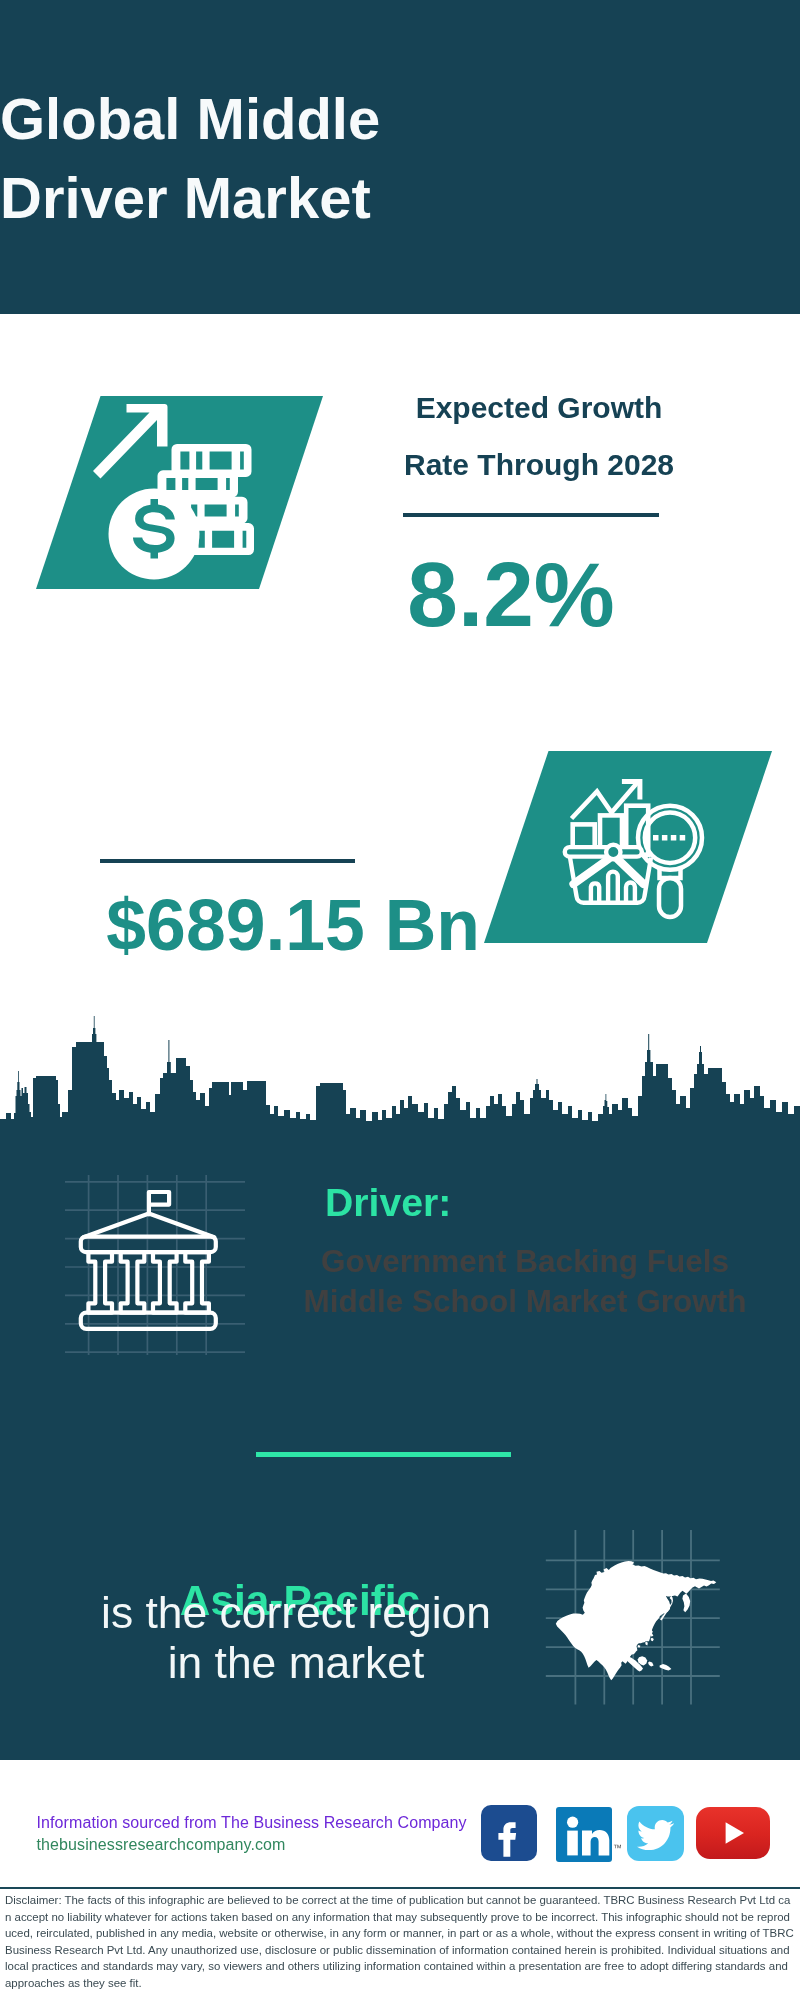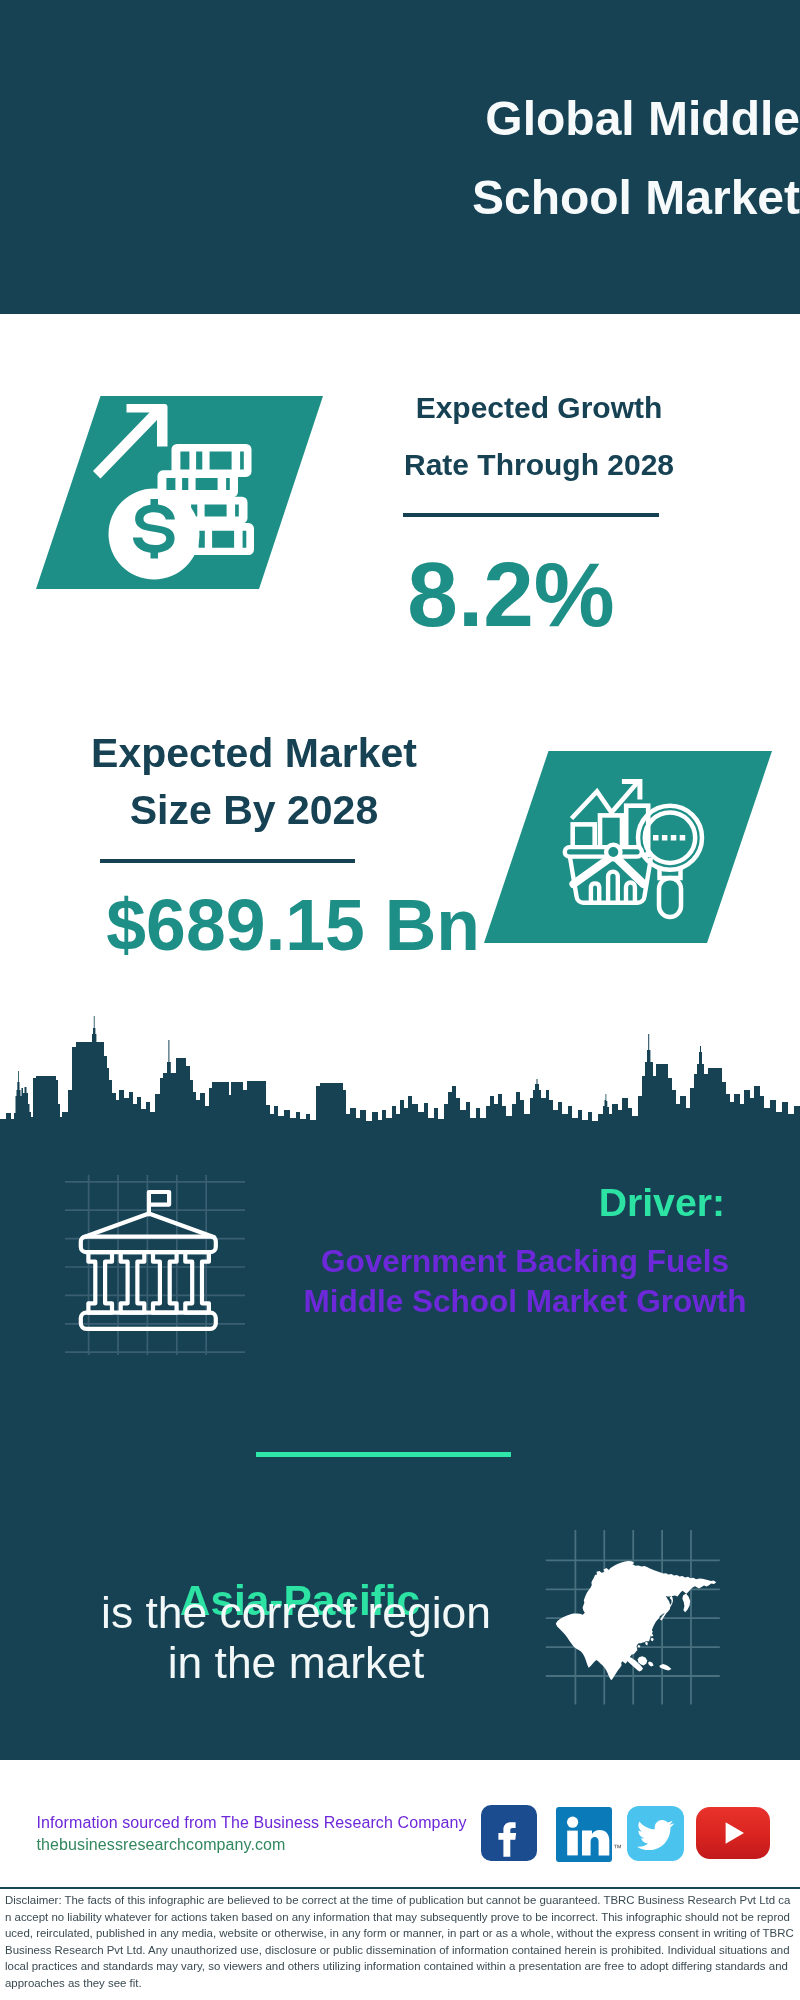--- a/index.html
+++ b/index.html
@@ -1,22 +1,22 @@
 <!DOCTYPE html>
 <html><head>
 <meta charset="utf-8">
 <style>
   html,body{margin:0;padding:0;}
   body{width:800px;height:2000px;background:#ffffff;font-family:"Liberation Sans",sans-serif;overflow:hidden;}
   .page{position:relative;width:800px;height:2000px;background:#fff;}
 
   
   .header{position:absolute;left:0;top:0;width:800px;height:314px;background:#164254;}
-  .header-title{position:absolute;left:0;top:79px;width:800px;text-align:right;color:#f7fafb;
-                font-size:48px;font-weight:bold;line-height:79px;}
+  .header-title{position:absolute;left:0;top:79px;width:800px;text-align:left;color:#f7fafb;
+                font-size:58px;font-weight:bold;line-height:79px;}
 
   
   .tile{position:absolute;background:#1D8F87;}
   .tile.p1{left:36px;top:396px;width:287px;height:193px;
            clip-path:polygon(64.5px 0,287px 0,223px 193px,0 193px);}
   .tile-icon{position:absolute;}
 
   .stat1-title{position:absolute;left:339px;top:379px;width:400px;text-align:center;color:#164254;
                font-size:30px;font-weight:bold;line-height:57px;}
   .rule{position:absolute;height:4px;background:#164254;}
@@ -32,23 +32,23 @@
   .rule2{left:100px;top:859px;width:255px;}
   .stat2-value{position:absolute;left:28px;top:879px;width:452px;text-align:right;color:#1D8F87;
                font-size:71.5px;font-weight:bold;line-height:92px;}
 
   
   .lower{position:absolute;left:0;top:1000px;width:800px;height:780px;}
   .lower-fill{position:absolute;left:0;top:140px;width:800px;height:640px;background:#164254;}
   .skyline{position:absolute;}
 
   
-  .driver-label{position:absolute;left:325px;top:1181px;width:400px;text-align:right;color:#2CE3A4;
+  .driver-label{position:absolute;left:325px;top:1181px;width:400px;text-align:left;color:#2CE3A4;
                 font-size:39.2px;font-weight:bold;line-height:44px;}
-  .driver-text{position:absolute;left:295px;top:1242px;width:460px;text-align:center;color:#6d28d9;
+  .driver-text{position:absolute;left:295px;top:1242px;width:460px;text-align:center;color:#404040;
                font-size:31.5px;font-weight:bold;line-height:39.8px;}
   .rule-green{position:absolute;left:256px;top:1452px;width:255px;height:5px;background:#2EE6A8;}
 
   
   .region-name{position:absolute;left:100px;top:1578px;width:400px;text-align:center;color:#2CE3A4;
                font-size:42.4px;font-weight:bold;line-height:46px;}
   .region-text{position:absolute;left:66px;top:1588px;width:460px;text-align:center;color:#F2F7F8;
                font-size:44.4px;line-height:50px;}
 
   
@@ -68,21 +68,21 @@
   .tm{position:absolute;left:133px;top:40px;font-size:9px;line-height:9px;color:#555;}
 </style>
 </head>
 <body>
 
 <div class="page">
 
   <div class="header">
     <div class="header-title">
       <div>Global Middle</div>
-      <div>School Market</div>
+      <div>Driver Market</div>
     </div>
   </div>
 
   <div class="tile p1"></div>
   <svg class="tile-icon" style="left:90px;top:398px;width:172px;height:188px" viewBox="90 398 172 188" fill="none">
 
     <path d="M126.5 404 h38 a3 3 0 0 1 3 3 v39.5 h-10.5 v-26.5 l-56.5 58.5 -7.5 -7.5 56.5 -58.5 h-23 z" fill="#fff"></path>
     <path fill-rule="evenodd" fill="#fff" d="M177.0 443.9 h69.0 a5.5 5.5 0 0 1 5.5 5.5 v22.0 a5.5 5.5 0 0 1 -5.5 5.5 h-69.0 a5.5 5.5 0 0 1 -5.5 -5.5 v-22.0 a5.5 5.5 0 0 1 5.5 -5.5 z M180.4 451.59999999999997 h9.0 v18 h-9.0 z M196.1 451.59999999999997 h6.2 v18 h-6.2 z M209.6 451.59999999999997 h22.0 v18 h-22.0 z M240.1 451.59999999999997 h3.7 v18 h-3.7 z"></path>
     <path fill-rule="evenodd" fill="#fff" d="M163.0 470.3 h69.5 a5.5 5.5 0 0 1 5.5 5.5 v16.0 a5.5 5.5 0 0 1 -5.5 5.5 h-69.5 a5.5 5.5 0 0 1 -5.5 -5.5 v-16.0 a5.5 5.5 0 0 1 5.5 -5.5 z M166.4 478.0 h9.0 v12.0 h-9.0 z M182.1 478.0 h6.2 v12.0 h-6.2 z M195.6 478.0 h22.0 v12.0 h-22.0 z M226.1 478.0 h3.7 v12.0 h-3.7 z"></path>
     <path fill-rule="evenodd" fill="#fff" d="M172.0 496.7 h70.0 a5.5 5.5 0 0 1 5.5 5.5 v16.0 a5.5 5.5 0 0 1 -5.5 5.5 h-70.0 a5.5 5.5 0 0 1 -5.5 -5.5 v-16.0 a5.5 5.5 0 0 1 5.5 -5.5 z M175.4 504.4 h9.0 v12.0 h-9.0 z M191.1 504.4 h6.2 v12.0 h-6.2 z M204.6 504.4 h22.0 v12.0 h-22.0 z M235.1 504.4 h3.7 v12.0 h-3.7 z"></path>
@@ -128,24 +128,20 @@
       <rect x="564.8" y="847.1" width="77" height="9.5" rx="4.7" fill="#1D8F87" stroke="#fff" stroke-width="4.4"></rect>
       <path d="M570 857.5 L576.5 896.2 a7 7 0 0 0 7 6.5 h54 a7 7 0 0 0 7 -6.5 l6.5 -38.7" fill="none" stroke="#fff" stroke-width="4.4" stroke-linejoin="round"></path>
       <path d="M573.5 884 L608.5 859" fill="none" stroke="#fff" stroke-width="8.2" stroke-linecap="round"></path>
       <path d="M643.5 884 L617.5 859" fill="none" stroke="#fff" stroke-width="8.2" stroke-linecap="round"></path>
       <path d="M590.9 903.5 v-16.6 a4.2 4.2 0 0 1 8.3 0 v16.6" fill="none" stroke="#fff" stroke-width="4.4"></path>
       <path d="M608.1 903.5 v-27.0 a4.8 4.8 0 0 1 9.7 0 v27.0" fill="none" stroke="#fff" stroke-width="4.4"></path>
       <path d="M626.0 903.5 v-16.6 a4.4 4.4 0 0 1 8.9 0 v16.6" fill="none" stroke="#fff" stroke-width="4.4"></path>
       <circle cx="613.3" cy="852" r="7.2" fill="#1D8F87" stroke="#fff" stroke-width="4.4"></circle>
     </g>
   </svg>
-  <div class="stat2-title">
-    <div>Expected Market</div>
-    <div>Size By 2028</div>
-  </div>
   <div class="rule rule2"></div>
   <div class="stat2-value">$689.15 Bn</div>
 
   <div class="lower">
     <div class="lower-fill"></div>
     <svg class="skyline" viewBox="0 1010 800 145" preserveAspectRatio="none" style="left:0;top:10px;width:800px;height:145px">
       <path d="M0 1119 L6 1119 L6 1113 L11 1113 L11 1119 L14 1119 L14 1113 L15.5 1113 L15.5 1096 L16.5 1096 L16.5 1090 L17.3 1090 L17.3 1082 L18 1082 L18 1071 L18.8 1071 L18.8 1082 L19.5 1082 L19.5 1090 L20.5 1090 L20.5 1096 L21.5 1096 L21.5 1088 L23 1088 L23 1093 L24.5 1093 L24.5 1087 L26.5 1087 L26.5 1093 L28 1093 L28 1104 L29.5 1104 L29.5 1112 L31 1112 L31 1117 L33 1117 L33 1078 L36 1078 L36 1076 L56 1076 L56 1080 L58 1080 L58 1104 L60 1104 L60 1117 L62 1117 L62 1112 L68 1112 L68 1090 L72 1090 L72 1047 L76 1047 L76 1042 L92 1042 L92 1034 L93 1034 L93 1028 L93.8 1028 L93.8 1016 L94.6 1016 L94.6 1028 L95.4 1028 L95.4 1034 L96.4 1034 L96.4 1042 L104 1042 L104 1056 L107 1056 L107 1068 L109 1068 L109 1080 L112 1080 L112 1093 L116 1093 L116 1100 L119 1100 L119 1090 L124 1090 L124 1098 L129 1098 L129 1092 L133 1092 L133 1104 L137 1104 L137 1097 L141 1097 L141 1109 L146 1109 L146 1102 L150 1102 L150 1112 L155 1112 L155 1094 L160 1094 L160 1078 L163 1078 L163 1073 L167 1073 L167 1062 L168.4 1062 L168.4 1040 L169.4 1040 L169.4 1062 L170.8 1062 L170.8 1073 L176 1073 L176 1058 L186 1058 L186 1066 L190 1066 L190 1080 L193 1080 L193 1092 L196 1092 L196 1100 L200 1100 L200 1093 L205 1093 L205 1106 L209 1106 L209 1088 L212 1088 L212 1082 L229 1082 L229 1095 L231 1095 L231 1082 L243 1082 L243 1090 L247 1090 L247 1081 L266 1081 L266 1105 L270 1105 L270 1114 L274 1114 L274 1106 L278 1106 L278 1116 L284 1116 L284 1110 L290 1110 L290 1118 L296 1118 L296 1112 L300 1112 L300 1119 L306 1119 L306 1114 L310 1114 L310 1120 L316 1120 L316 1086 L320 1086 L320 1083 L343 1083 L343 1090 L346 1090 L346 1114 L350 1114 L350 1108 L356 1108 L356 1118 L360 1118 L360 1110 L366 1110 L366 1121 L372 1121 L372 1112 L378 1112 L378 1120 L382 1120 L382 1110 L386 1110 L386 1118 L392 1118 L392 1106 L396 1106 L396 1114 L400 1114 L400 1100 L404 1100 L404 1108 L408 1108 L408 1096 L412 1096 L412 1104 L418 1104 L418 1112 L424 1112 L424 1103 L428 1103 L428 1118 L434 1118 L434 1108 L438 1108 L438 1119 L444 1119 L444 1104 L448 1104 L448 1092 L452 1092 L452 1086 L456 1086 L456 1098 L460 1098 L460 1110 L466 1110 L466 1102 L470 1102 L470 1118 L476 1118 L476 1108 L480 1108 L480 1118 L486 1118 L486 1106 L490 1106 L490 1096 L494 1096 L494 1104 L498 1104 L498 1094 L502 1094 L502 1106 L506 1106 L506 1116 L512 1116 L512 1104 L516 1104 L516 1092 L520 1092 L520 1100 L524 1100 L524 1114 L530 1114 L530 1098 L533 1098 L533 1090 L535 1090 L535 1084 L536.5 1084 L536.5 1079 L537.5 1079 L537.5 1084 L539 1084 L539 1090 L541 1090 L541 1098 L546 1098 L546 1090 L549 1090 L549 1100 L553 1100 L553 1110 L558 1110 L558 1102 L562 1102 L562 1114 L568 1114 L568 1106 L572 1106 L572 1118 L578 1118 L578 1110 L582 1110 L582 1120 L588 1120 L588 1112 L592 1112 L592 1121 L598 1121 L598 1114 L603 1114 L603 1106 L604.5 1106 L604.5 1100 L605.5 1100 L605.5 1094 L606.3 1094 L606.3 1101 L607.3 1101 L607.3 1107 L609 1107 L609 1114 L612 1114 L612 1104 L618 1104 L618 1110 L622 1110 L622 1098 L628 1098 L628 1108 L632 1108 L632 1116 L638 1116 L638 1096 L642 1096 L642 1076 L645 1076 L645 1062 L647 1062 L647 1050 L648.2 1050 L648.2 1034 L649.2 1034 L649.2 1050 L650.4 1050 L650.4 1062 L653 1062 L653 1076 L656 1076 L656 1064 L668 1064 L668 1078 L672 1078 L672 1090 L676 1090 L676 1104 L680 1104 L680 1096 L686 1096 L686 1108 L690 1108 L690 1088 L694 1088 L694 1074 L697 1074 L697 1064 L699 1064 L699 1052 L700 1052 L700 1046 L701 1046 L701 1052 L702 1052 L702 1064 L704 1064 L704 1074 L708 1074 L708 1068 L722 1068 L722 1082 L726 1082 L726 1094 L730 1094 L730 1102 L734 1102 L734 1094 L740 1094 L740 1104 L744 1104 L744 1090 L750 1090 L750 1098 L754 1098 L754 1086 L760 1086 L760 1096 L764 1096 L764 1108 L770 1108 L770 1100 L776 1100 L776 1112 L782 1112 L782 1102 L788 1102 L788 1114 L794 1114 L794 1106 L800 1106 L800 1152 L0 1152 Z" fill="#164254"></path>
     </svg>
   </div>
 

